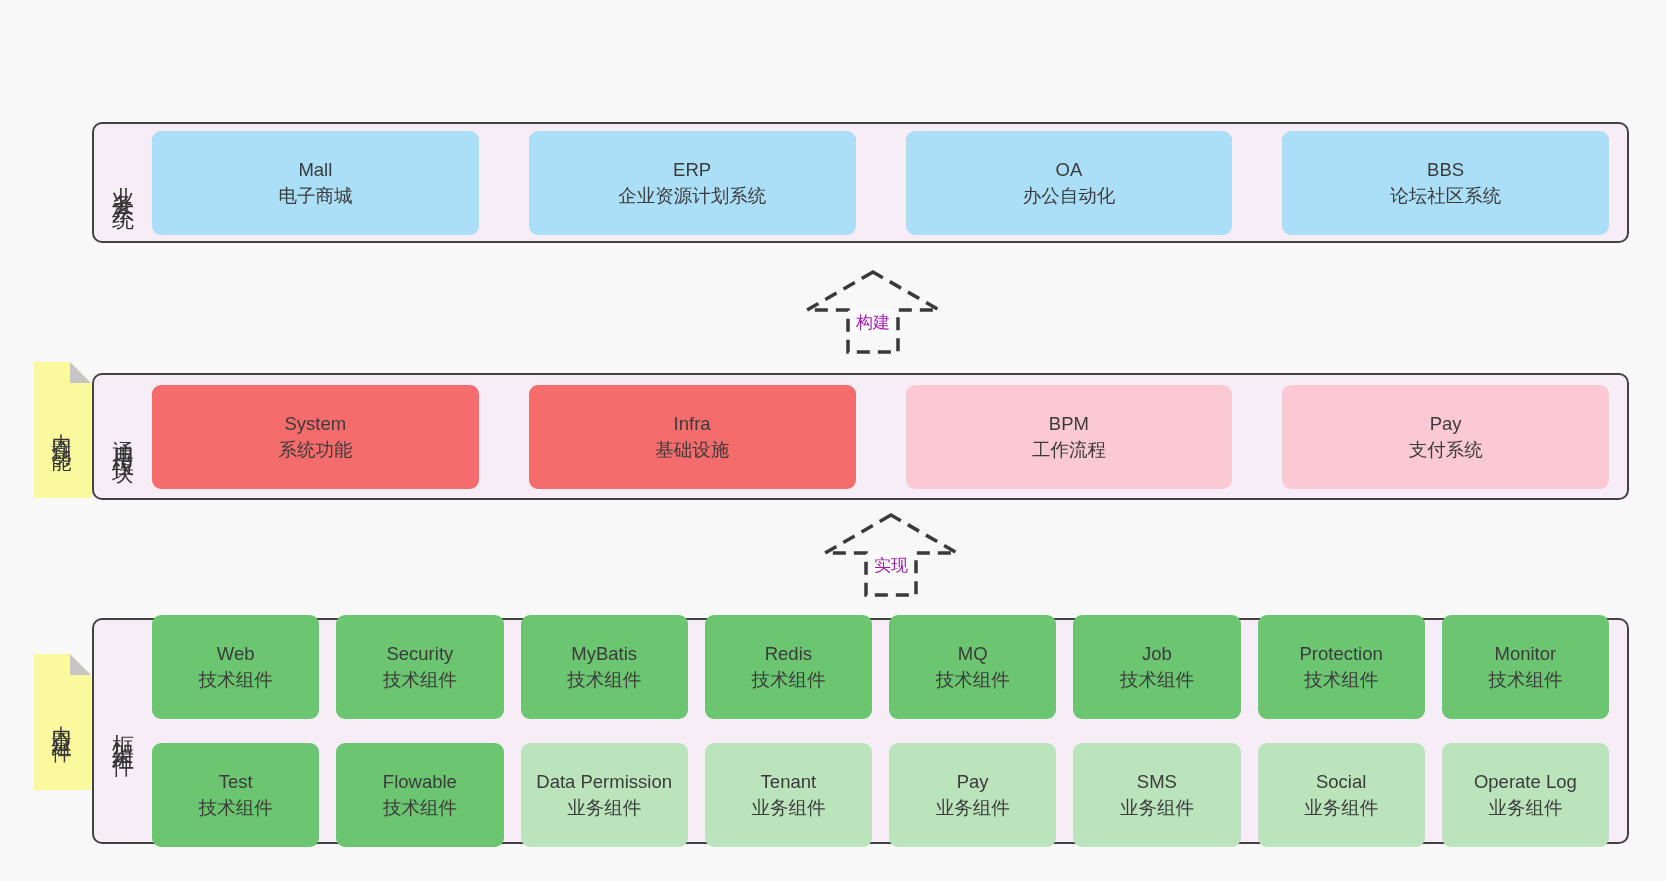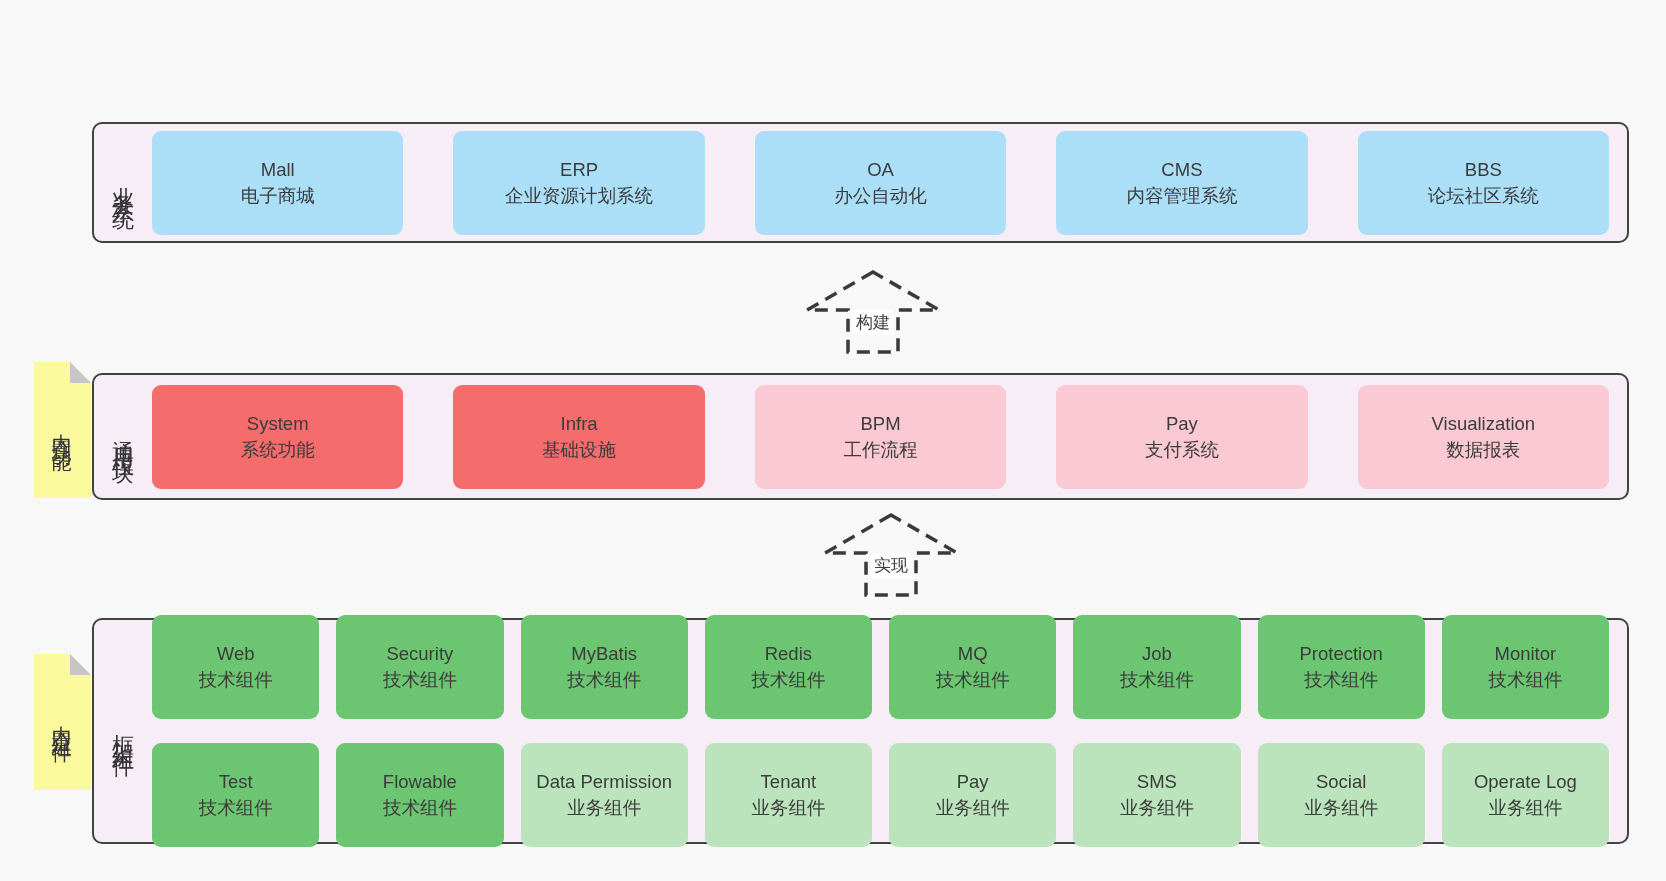--- a/index.html
+++ b/index.html
@@ -73,21 +73,21 @@
   
   .arrow { position:absolute; width:140px; height:88px; }
   .arrow-1 { left:803px; top:268px; }
   .arrow-2 { left:821px; top:511px; }
   .arrow svg { position:absolute; inset:0; width:100%; height:100%; }
   .arrow-label {
     position:absolute; left:50%; top:42px;
     transform:translateX(-50%);
     background:#fdfdfd;
     padding:1px 4px;
-    font-size:17px; color:#404040;
+    font-size:17px; color:#a21caf;
     white-space:nowrap;
   }
 </style>
 </head>
 <body>
 
 <div>
 
   <section class="layer layer-1">
     <div class="layer-label">业务系统</div>
@@ -97,24 +97,20 @@
           <span>Mall</span>
           <span>电子商城</span>
         </div>
         <div class="box c-blue">
           <span>ERP</span>
           <span>企业资源计划系统</span>
         </div>
         <div class="box c-blue">
           <span>OA</span>
           <span>办公自动化</span>
-        </div>
-        <div class="box c-blue">
-          <span>CMS</span>
-          <span>内容管理系统</span>
         </div>
         <div class="box c-blue">
           <span>BBS</span>
           <span>论坛社区系统</span>
         </div>
       </div>
     </div>
   </section>
 
   <div class="arrow arrow-1">
@@ -142,24 +138,20 @@
           <span>基础设施</span>
         </div>
         <div class="box c-pink">
           <span>BPM</span>
           <span>工作流程</span>
         </div>
         <div class="box c-pink">
           <span>Pay</span>
           <span>支付系统</span>
         </div>
-        <div class="box c-pink">
-          <span>Visualization</span>
-          <span>数据报表</span>
-        </div>
       </div>
     </div>
   </section>
 
   <div class="arrow arrow-2">
     <svg viewBox="0 0 140 88">
       <path d="M70 4 L4 42 H45 V84 H95 V42 H136 Z" fill="none" stroke="#3a3a3a" stroke-width="3.5" stroke-dasharray="13 8" stroke-linejoin="miter"></path>
     </svg>
     <div class="arrow-label">实现</div>
   </div>

